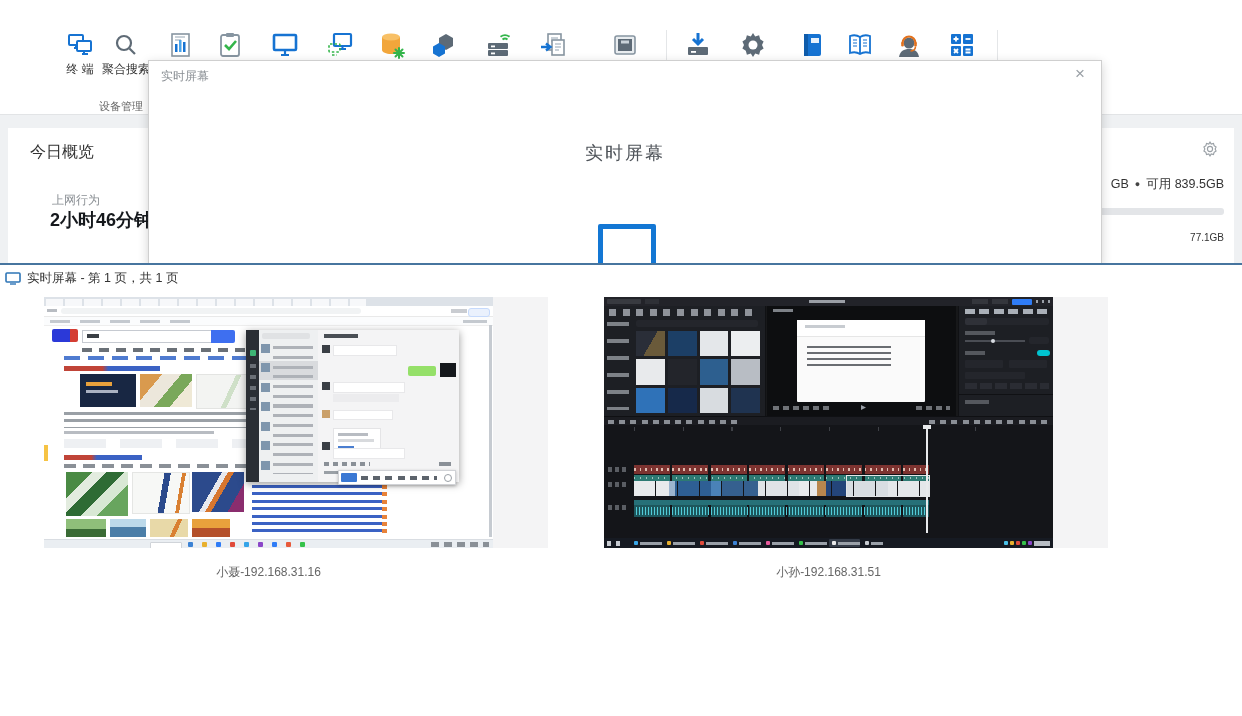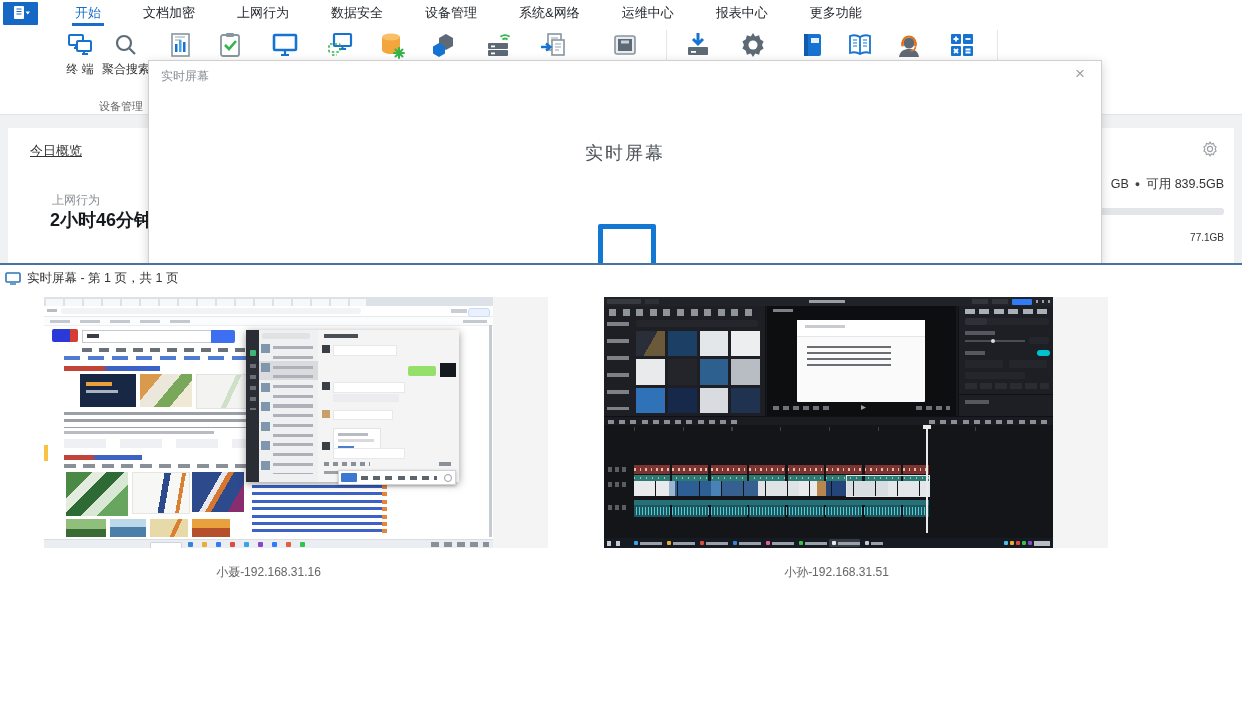--- a/index.html
+++ b/index.html
@@ -18,21 +18,21 @@
   .qbtn{position:absolute;top:1px;height:72px;text-align:center;cursor:pointer;}
   .qbtn .ic{margin:4px auto 2px;width:28px;height:28px;}
   .qbtn .lbl{font-size:12px;color:#333;}
   .qbtn.hl{background:#cde4f6;}
   .grouplbl{position:absolute;left:99px;top:73px;width:52px;font-size:11px;color:#666;}
   .tbi{position:absolute;top:5px;width:28px;height:28px;cursor:pointer;}
   .tbsep{position:absolute;top:4px;width:1px;height:76px;background:#e4e6e8;}
   
   .contentbg{position:absolute;top:115px;left:0;width:100%;height:150px;background:#eff1f3;}
   .card{position:absolute;top:128px;height:135px;background:#fff;}
-  .card-title{position:absolute;left:22px;top:14px;font-size:13px;color:#333;text-decoration:underline;}
+  .card-title{position:absolute;left:22px;top:14px;font-size:16px;color:#333;}
   .metric-lbl{position:absolute;left:44px;top:64px;font-size:12px;color:#8a8f94;}
   .metric-val{position:absolute;left:42px;top:80px;font-size:18px;font-weight:bold;color:#15181c;}
   .disk-line{position:absolute;right:10px;top:48px;font-size:12.5px;color:#333;}
   .disk-line .b{font-size:9px;color:#444;margin:0 6px;vertical-align:1px;}
   .disk-bar{position:absolute;left:250px;right:10px;top:80px;height:7px;background:#e3e5e8;border-radius:3px;}
   .disk-used{position:absolute;right:10px;top:104px;font-size:10px;color:#333;}
   .gearsm{position:absolute;right:16px;top:13px;width:16px;height:16px;cursor:pointer;}
   
   .dialog{position:absolute;left:148px;top:60px;width:952px;height:203px;background:#fff;border:1px solid #cfcfcf;
           box-shadow:0 3px 10px rgba(0,0,0,.18);overflow:hidden;z-index:5;}
@@ -58,40 +58,20 @@
   .chip2{display:flex;align-items:center;height:8px;margin-right:2px;background:transparent;}
   .chip2 i{width:4px;height:4px;border-radius:1px;margin:0 2px 0 3px;}
   .chip2 s{display:block;width:22px;height:3px;background:#9aa0a8;}
   .dots1 span{display:inline-block;width:5px;height:5px;border-radius:1px;margin-right:9px;vertical-align:top;}
 </style>
 </head>
 <body>
 
 <div id="app">
 
-  <div class="menubar">
-    <div class="appbtn">
-      <svg width="20" height="16" viewBox="0 0 20 16">
-          <rect x="3" y="1" width="10" height="13" rx="1" fill="#fff"></rect>
-          <path d="M5.5 4h5M5.5 6.5h5M5.5 9h5" stroke="#1568c4" stroke-width="1.2"></path>
-          <path d="M14.5 6.5h4.5l-2.25 3z" fill="#fff"></path>
-        </svg>
-    </div>
-    <div class="tabs">
-      <div class="mtab active">开始</div>
-      <div class="mtab">文档加密</div>
-      <div class="mtab">上网行为</div>
-      <div class="mtab">数据安全</div>
-      <div class="mtab">设备管理</div>
-      <div class="mtab">系统&amp;网络</div>
-      <div class="mtab">运维中心</div>
-      <div class="mtab">报表中心</div>
-      <div class="mtab">更多功能</div>
-    </div>
-  </div>
 
   <div class="ribbon">
     <div class="qbtn" style="left:58px;width:44px;">
       <div class="ic"><svg width="28" height="28" viewBox="0 0 28 28" fill="none" stroke="#1673d2" stroke-width="2">
             <rect x="3" y="4" width="14" height="10" rx="1"></rect>
             <path d="M8 17h6M10 14v3"></path>
             <rect x="11" y="10" width="14" height="10" rx="1" fill="#fff"></rect>
             <path d="M16 23h6M18 20v3"></path>
           </svg></div>
       <div class="lbl">终 端</div>
@@ -468,17 +448,17 @@
           <div style="margin-left:auto;margin-right:3px;display:flex;align-items:center;">
             <span style="width:4px;height:4px;border-radius:1px;margin-right:2px;background:#4ac1e8;"></span>
             <span style="width:4px;height:4px;border-radius:1px;margin-right:2px;background:#e8b02e;"></span>
             <span style="width:4px;height:4px;border-radius:1px;margin-right:2px;background:#e04a3a;"></span>
             <span style="width:4px;height:4px;border-radius:1px;margin-right:2px;background:#35c24a;"></span>
             <span style="width:4px;height:4px;border-radius:1px;margin-right:2px;background:#8a46c8;"></span>
             <span style="width:16px;height:5px;background:#b8bdc4;"></span>
           </div>
         </div>
       </div>
-      <div class="slabel" style="left:8px;">小孙-192.168.31.51</div>
+      <div class="slabel" style="left:0;">小孙-192.168.31.51</div>
     </div>
   </div>
 
 </div>
 
 </body></html>

